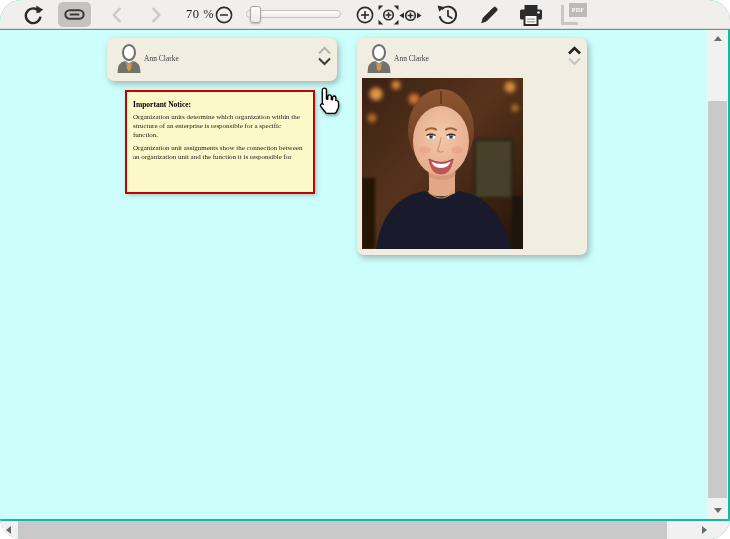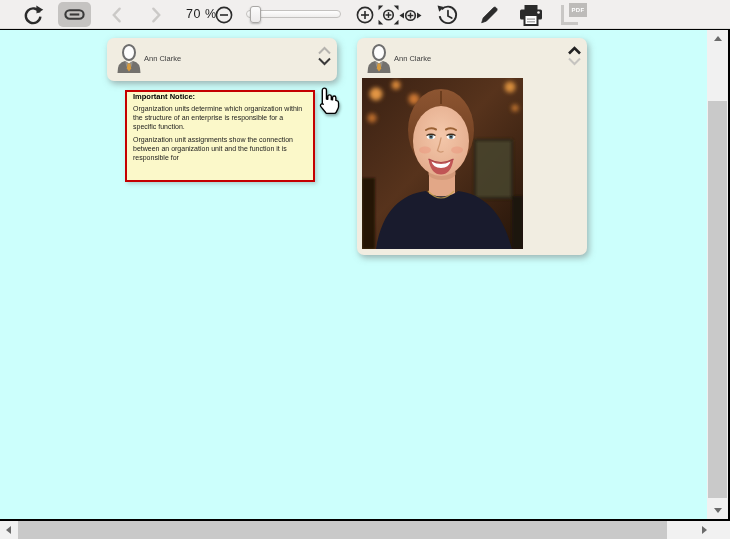--- a/index.html
+++ b/index.html
@@ -1,19 +1,19 @@
 <!DOCTYPE html>
 <html><head>
 <meta charset="utf-8">
 <style>
   * { margin:0; padding:0; box-sizing:border-box; }
   body { background:#fff; }
   #app {
     position:relative; width:730px; height:539px; overflow:hidden;
-    background:#000000; font-family:Liberation Sans, sans-serif;
+    background:#14b8a6; font-family:Liberation Serif, serif;border-radius:21px;
   }
   
   #toolbar {
     position:absolute; left:0; top:0; width:730px; height:29px;
     background:#f1efee; border-bottom:1px solid #dedcda;
   }
   .tbtn { position:absolute; display:flex; align-items:center; justify-content:center; cursor:pointer; }
   .tbtn svg { display:block; }
   #btn-link { background:#c5c3c1; border-radius:5px; }
   #zoom-label { position:absolute; left:186px; top:7px; font-size:12.5px; color:#1b1b1b; letter-spacing:.5px; }
@@ -47,22 +47,22 @@
     padding-left:44px;
   }
   #card-left  { left:107px; top:8px;  width:230px; height:43px; }
   #card-right { left:357px; top:8px;  width:230px; height:217px; }
   .card-name { position:absolute; left:37px; top:16px; font-size:7.5px; color:#3d3d3d; }
   .avatar { position:absolute; left:9px; top:6px; }
   .chev { position:absolute; left:210px; width:15px; height:9px; }
   .chev-up { top:8px; } .chev-down { top:19px; }
   
   #notice {
-    position:absolute; left:125px; top:60px; width:190px; height:92px;
-    background:#fbf8c9; border:2px solid #c40000; padding:0 6px 3px 6px;
+    position:absolute; left:125px; top:60px; width:190px; height:104px;
+    background:#fbf8c9; border:2px solid #c40000; padding:8px 6px 3px 6px;
     box-shadow:2px 2px 4px rgba(120,120,120,.35);
   }
   #notice h4 { font-size:7.5px; color:#000; margin-bottom:4px; font-weight:bold; }
   #notice p  { font-size:7px; color:#1c1c1c; line-height:1.27; margin-bottom:4.5px; }
   
   #portrait { position:absolute; left:5px; top:40px; width:161px; height:171px; overflow:hidden; }
   
   #cursor { position:absolute; left:315px; top:56px; z-index:60; filter:drop-shadow(1px 2px 1.5px rgba(0,0,0,.35)); }
   
   #vscroll { position:absolute; left:707px; top:30px; width:21px; height:489px; background:#f1f1f1; }

